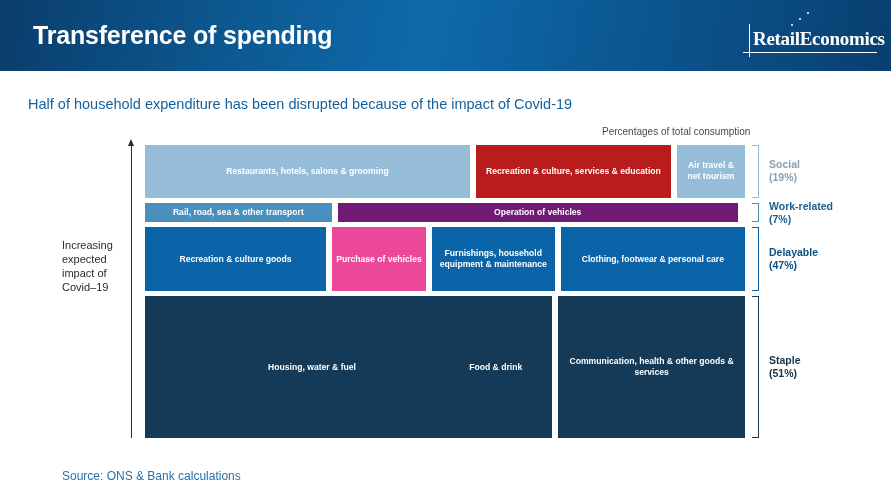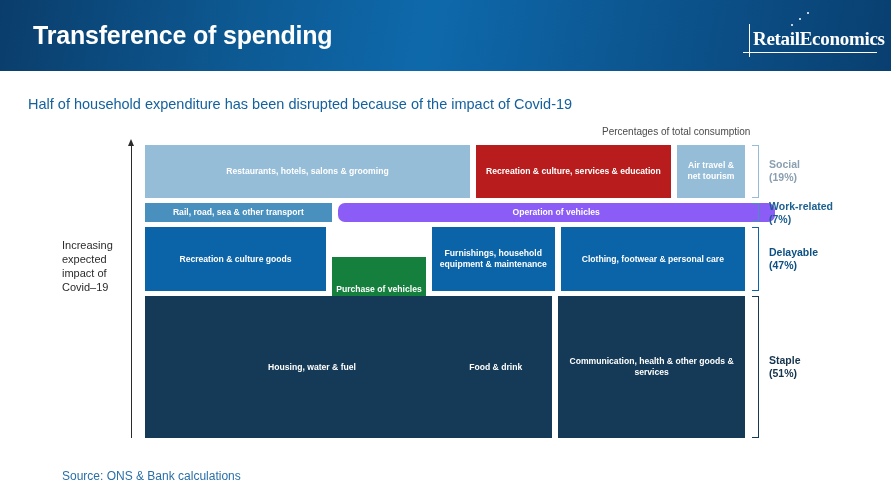--- a/index.html
+++ b/index.html
@@ -186,32 +186,32 @@
       <span>Air travel &amp; net tourism</span>
     </div>
     <div class="bracket" style="left: 752px; top: 145px; width: 7px; height: 52.82px; border-color: rgb(150, 189, 216);"></div>
     <div class="cat-label" style="left: 769px; color: rgb(138, 159, 176); top: 158.41px;">
       <div>Social</div>
       <div>(19%)</div>
     </div>
     <div class="block" style="left: 145px; top: 202.82px; width: 186.686px; height: 19.46px; background: rgb(74, 144, 191);">
       <span>Rail, road, sea &amp; other transport</span>
     </div>
-    <div class="block" style="left: 337.686px; top: 202.82px; width: 437px; height: 19.46px; background: #8b5cf6; border-radius: 7px;">
+    <div class="block" style="left: 337.686px; top: 202.82px; width: 400px; height: 19.46px; background: #701a75;">
       <span>Operation of vehicles</span>
     </div>
     <div class="bracket" style="left: 752px; top: 202.82px; width: 7px; height: 19.46px; border-color: rgb(74, 144, 191);"></div>
     <div class="cat-label" style="left: 769px; color: rgb(27, 94, 144); top: 199.55px;">
       <div>Work-related</div>
       <div>(7%)</div>
     </div>
     <div class="block" style="left: 145px; top: 227.28px; width: 181.067px; height: 63.94px; background: rgb(12, 100, 168);">
       <span>Recreation &amp; culture goods</span>
     </div>
-    <div class="block" style="left: 332.067px; top: 227.28px; width: 93.7667px; height: 63.94px; background: #15803d; margin-top: 30px;">
+    <div class="block" style="left: 332.067px; top: 227.28px; width: 93.7667px; height: 63.94px; background: #ec4899;">
       <span>Purchase of vehicles</span>
     </div>
     <div class="block" style="left: 431.833px; top: 227.28px; width: 122.867px; height: 63.94px; background: rgb(12, 100, 168);">
       <span>Furnishings, household equipment &amp; maintenance</span>
     </div>
     <div class="block" style="left: 560.7px; top: 227.28px; width: 184.3px; height: 63.94px; background: rgb(12, 100, 168);">
       <span>Clothing, footwear &amp; personal care</span>
     </div>
     <div class="bracket" style="left: 752px; top: 227.28px; width: 7px; height: 63.94px; border-color: rgb(12, 100, 168);"></div>
     <div class="cat-label" style="left: 769px; color: rgb(12, 79, 130); top: 246.25px;">

